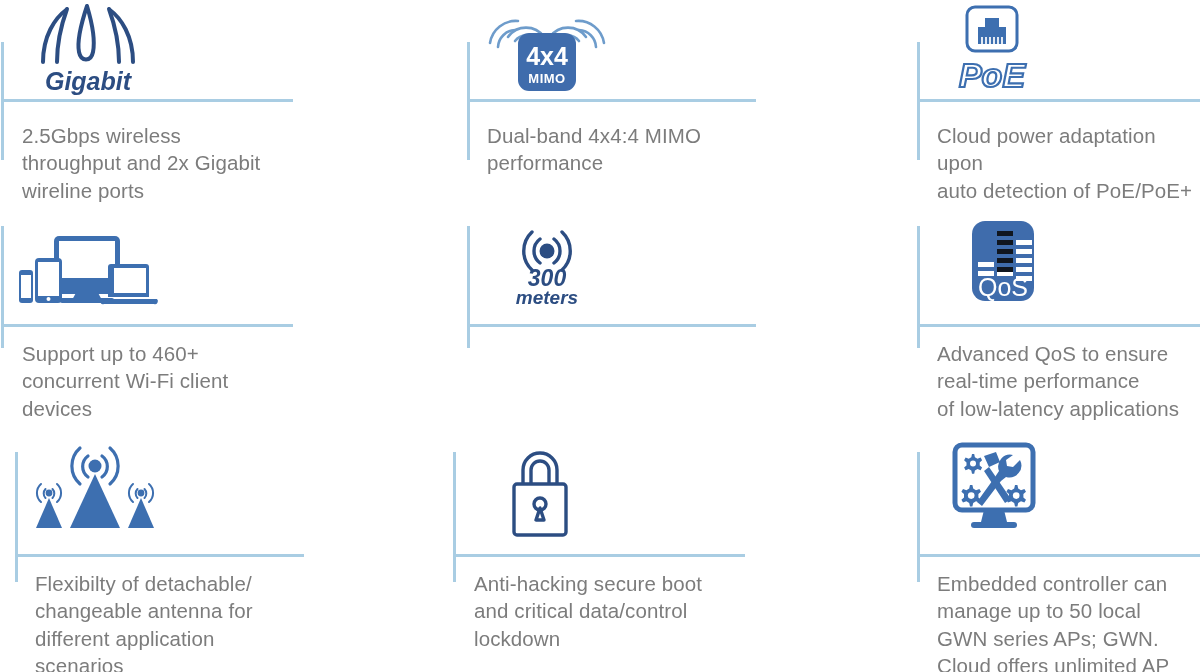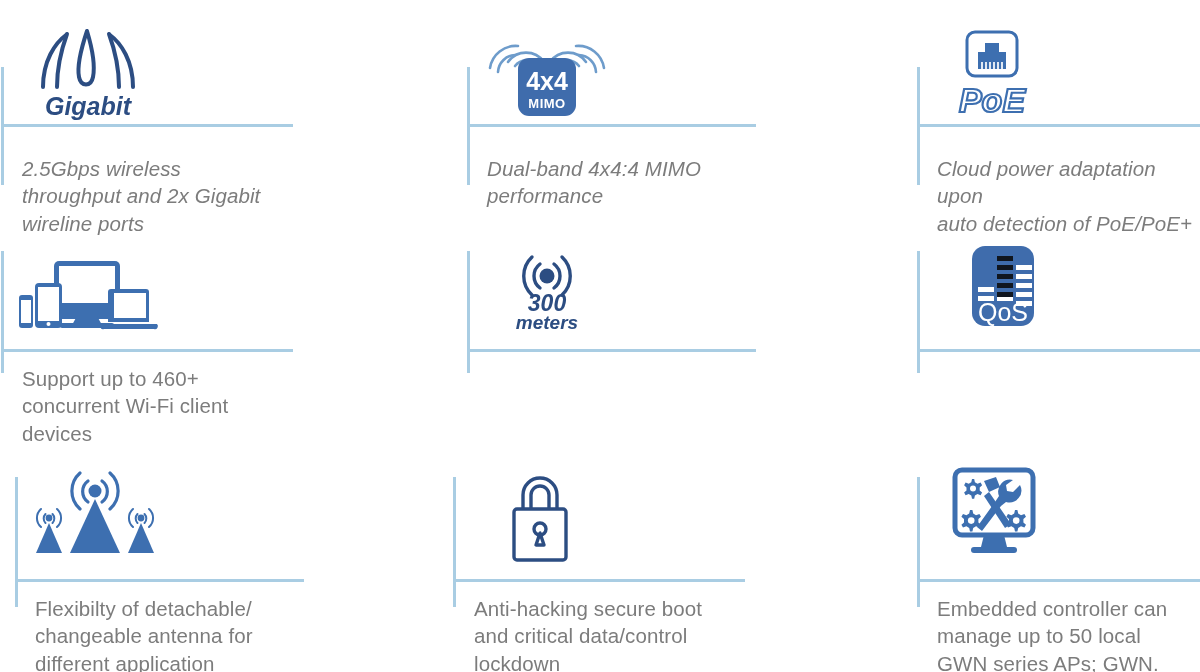--- a/index.html
+++ b/index.html
@@ -8,21 +8,20 @@
     background: #ffffff;
     font-family: "Liberation Sans", sans-serif;
     overflow: hidden;
   }
   .grid {
     position: relative;
     width: 1200px; height: 568px;
     display: grid;
     grid-template-columns: 452px 450px 298px;
     grid-template-rows: 210px 220px 242px;
-    margin-top: 25px;
   }
   .cell { position: relative; }
 
   
   .divider-v {
     position: absolute;
     width: 3px;
     background: #a9cde3;
   }
   .divider-h {
@@ -67,21 +66,21 @@
   
   .c3 .divider-v { left: 15px; }
   .c3 .divider-h { left: 15px; width: 283px; }
   .c3 .caption   { left: 35px; }
   .c3 .icon-wrap { left: 20px; }
 
   
   .r1 .divider-v { top: 42px;  height: 118px; }
   .r1 .divider-h { top: 99px; }
   .r1 .icon-wrap { top: 0px; height: 95px; }
-  .r1 .caption   { top: 130px; font-style: italic; }
+  .r1 .caption   { top: 122px; }
   .c1.r1 .divider-h { width: 292px; }
   .c1.r1 .icon-wrap { width: 160px; }
   .c2.r1 .icon-wrap { width: 150px; }
   .c3.r1 .icon-wrap { width: 140px; }
 
   
   .r2 .divider-v { top: 16px;  height: 122px; }
   .r2 .divider-h { top: 114px; }
   .r2 .icon-wrap { top: 8px; height: 92px; }
   .r2 .caption   { top: 130px; }
@@ -242,20 +241,23 @@
         <g fill="#10161f">
           <rect x="55" y="13" width="16" height="5"></rect>
           <rect x="55" y="22" width="16" height="5"></rect>
           <rect x="55" y="31" width="16" height="5"></rect>
           <rect x="55" y="40" width="16" height="5"></rect>
           <rect x="55" y="49" width="16" height="5"></rect>
         </g>
         <text x="61" y="78" text-anchor="middle" fill="#ffffff" font-family="'Liberation Sans', sans-serif" font-size="25">QoS</text>
       </svg>
     </div>
+    <div class="caption">Advanced QoS to ensure
+real-time performance
+of low-latency applications</div>
   </div>
 
   <div class="cell c2 r3">
     <div class="divider-v"></div>
     <div class="divider-h"></div>
     <div class="icon-wrap">
       <svg width="150" height="100" viewBox="0 0 150 100">
 
         <g fill="none" stroke="#3d6fb0" stroke-width="3.2" stroke-linecap="round">
           <path d="M60 8 A24 24 0 0 0 60 44"></path>

